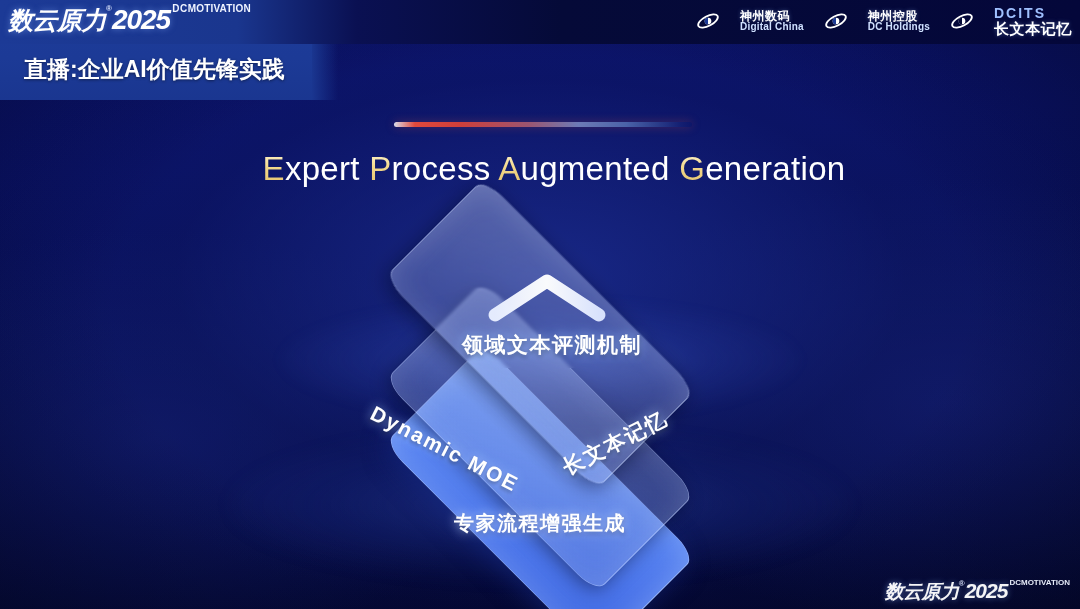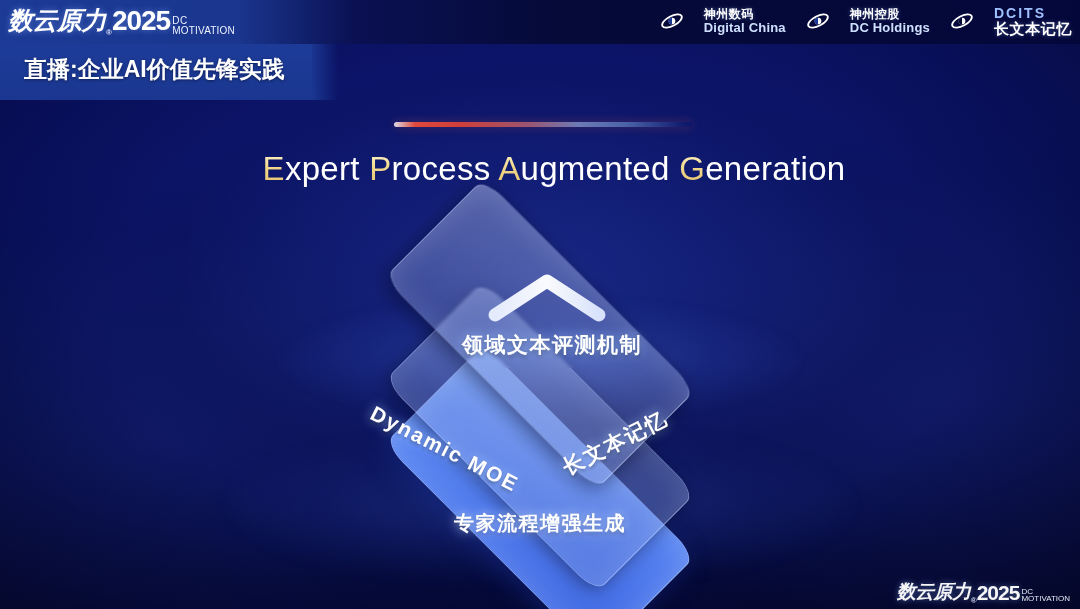--- a/index.html
+++ b/index.html
@@ -37,42 +37,42 @@
     z-index:19;
   }
   #headerband:after{
     content:""; position:absolute; right:-26px; top:0; width:26px; height:100px;
     background:linear-gradient(90deg,#1a3690 0%,rgba(16,30,120,0.0) 100%);
   }
 
   
   .brand {
     position:absolute; z-index:30;
-    display:flex; align-items:flex-end;
+    display:flex; align-items:flex-start;
     white-space:nowrap;
   }
   #brand-top { left:8px; top:4px; }
   .brand-cn {
     font-family:"Liberation Sans", sans-serif;
     font-weight:bold; color:#ffffff;
     letter-spacing:-0.5px;
     text-shadow:0 0 6px rgba(140,180,255,0.55);
     font-style:italic;
   }
   .brand-reg { font-size:8px; vertical-align:super; color:#dfe8ff; font-weight:bold;}
   .brand-year {
     font-family:"Liberation Sans", sans-serif;
-    font-weight:bold; color:#ffffff; 
+    font-weight:bold; color:#ffffff; font-style:italic;
     letter-spacing:-1px;
     text-shadow:0 0 6px rgba(140,180,255,0.5);
   }
   .brand-dc {
-    display:flex; flex-direction:column; line-height:0.95;
+    display:flex; flex-direction:row; line-height:0.95;
     margin-left:2px; margin-bottom:2px;
-    font-weight:normal; color:#eef3ff;
+    font-weight:bold; color:#eef3ff;
   }
   #brand-top .brand-cn { font-size:25px; }
   #brand-top .brand-year { font-size:28px; }
   #brand-top .brand-dc { font-size:10px; }
   #brand-top .brand-dc .dc1 { letter-spacing:0.5px; }
   #brand-top .brand-dc .dc2 { letter-spacing:0.2px; }
 
   
   #subtitle-cn {
     position:absolute; left:24px; top:54px; z-index:30;
@@ -87,21 +87,21 @@
     display:flex; align-items:center; gap:19px;
   }
   .partner { display:flex; align-items:center; gap:19px; }
   .swirl { width:26px; height:26px; flex:0 0 26px; }
   .plabels { display:flex; flex-direction:column; line-height:1.05; }
   .plabel-cn {
     font-size:12px; font-weight:bold; color:#ffffff; letter-spacing:0.5px;
     text-shadow:0 0 4px rgba(150,190,255,0.4);
   }
   .plabel-en {
-    font-size:13px; font-weight:bold; color:#cfe0ff; letter-spacing:0.2px;
+    font-size:10px; font-weight:bold; color:#cfe0ff; letter-spacing:0.2px;
   }
   .partner.dcits .plabel-cn { font-size:15px; letter-spacing:0.6px; }
   .partner.dcits .plabel-en { font-size:14px; color:#9fc0ff; letter-spacing:2px; }
 
   
   #headline {
     position:absolute; left:335px; top:54px; z-index:25;
     font-size:31px; font-weight:bold; white-space:nowrap;
     letter-spacing:0.5px;
   }

